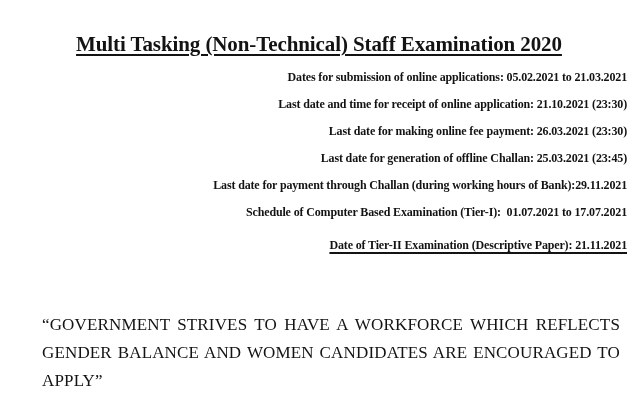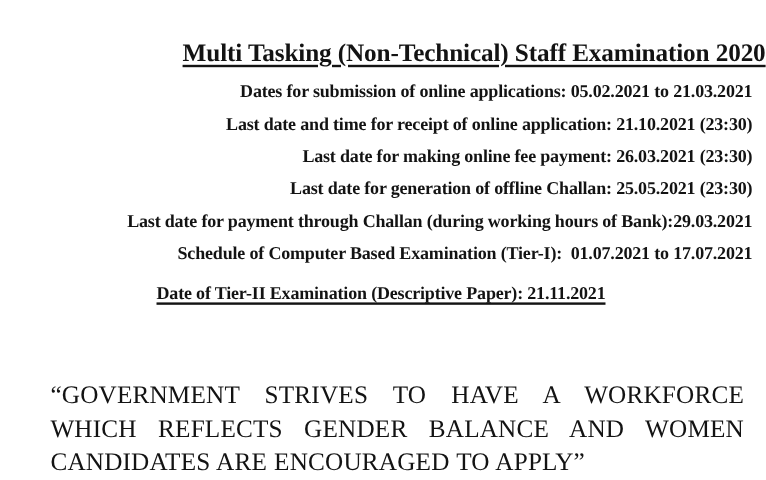--- a/index.html
+++ b/index.html
@@ -22,21 +22,21 @@
     position: relative;
     box-sizing: border-box;
   }
 
   
   .doc-title {
     position: absolute;
     top: 17px;
     left: 0;
     width: 638px;
-    text-align: right;
+    text-align: center;
     font-size: 21px;
     font-weight: bold;
     line-height: 26px;
     letter-spacing: -0.1px;
     white-space: nowrap;
   }
   .doc-title .ul {
     text-decoration: underline;
     text-decoration-thickness: 2px;
     text-underline-offset: 3px;
@@ -44,63 +44,62 @@
 
   
   .schedule {
     position: absolute;
     top: 64px;
     left: 8px;
     width: 619px;
     text-align: right;
   }
   .sched-line {
-    font-size: 15px;
+    font-size: 12px;
     font-weight: bold;
     line-height: 27px;
     white-space: pre;
     letter-spacing: -0.15px;
   }
   .sched-line.spaced-above {
     margin-top: 6px;
-    text-align: center;
   }
   .sched-line.underlined {
     text-decoration: underline;
     text-decoration-thickness: 2px;
     text-underline-offset: 3px;
   }
 
   
   .quote-block {
     position: absolute;
     top: 294px;
     left: 42px;
     width: 578px;
     text-align: justify;
     text-align-last: left;
-    font-size: 21px;
+    font-size: 17px;
     font-weight: normal;
     line-height: 28px;
     letter-spacing: 0.15px;
     word-spacing: 0.5px;
   }
 </style>
 </head>
 <body>
 
 <div class="page">
 
   <h1 class="doc-title"><span class="ul">Multi Tasking (Non-Technical) Staff Examination 2020</span></h1>
 
   <div class="schedule">
       <div class="sched-line">Dates for submission of online applications: 05.02.2021 to 21.03.2021</div>
       <div class="sched-line">Last date and time for receipt of online application: 21.10.2021 (23:30)</div>
       <div class="sched-line">Last date for making online fee payment: 26.03.2021 (23:30)</div>
-      <div class="sched-line">Last date for generation of offline Challan: 25.05.2021 (23:30)</div>
-      <div class="sched-line">Last date for payment through Challan (during working hours of Bank):29.03.2021</div>
+      <div class="sched-line">Last date for generation of offline Challan: 25.03.2021 (23:45)</div>
+      <div class="sched-line">Last date for payment through Challan (during working hours of Bank):29.11.2021</div>
       <div class="sched-line">Schedule of Computer Based Examination (Tier-I):  01.07.2021 to 17.07.2021</div>
       <div class="sched-line underlined spaced-above">Date of Tier-II Examination (Descriptive Paper): 21.11.2021</div>
     </div>
 
   <p class="quote-block">“GOVERNMENT STRIVES TO HAVE A WORKFORCE WHICH REFLECTS GENDER BALANCE AND WOMEN CANDIDATES ARE ENCOURAGED TO APPLY”</p>
 
 </div>
 
 </body></html>

